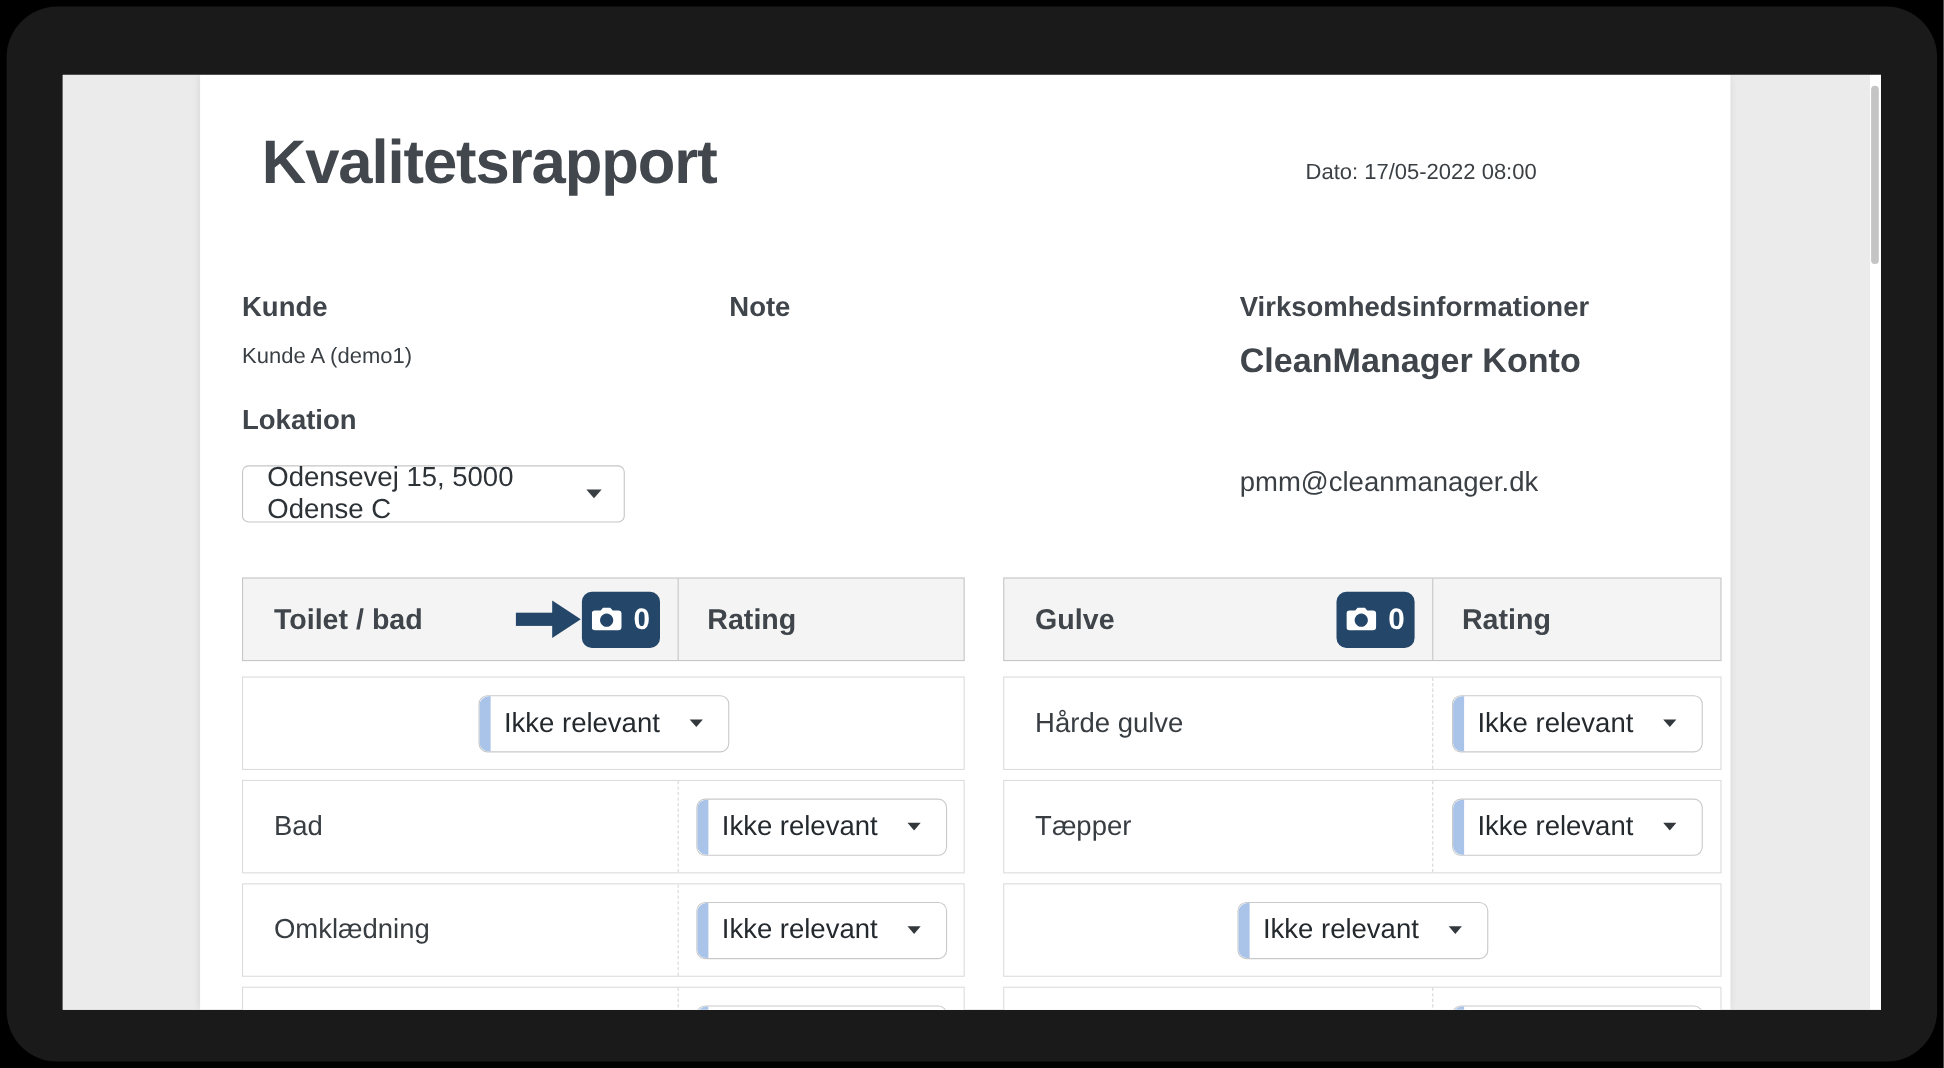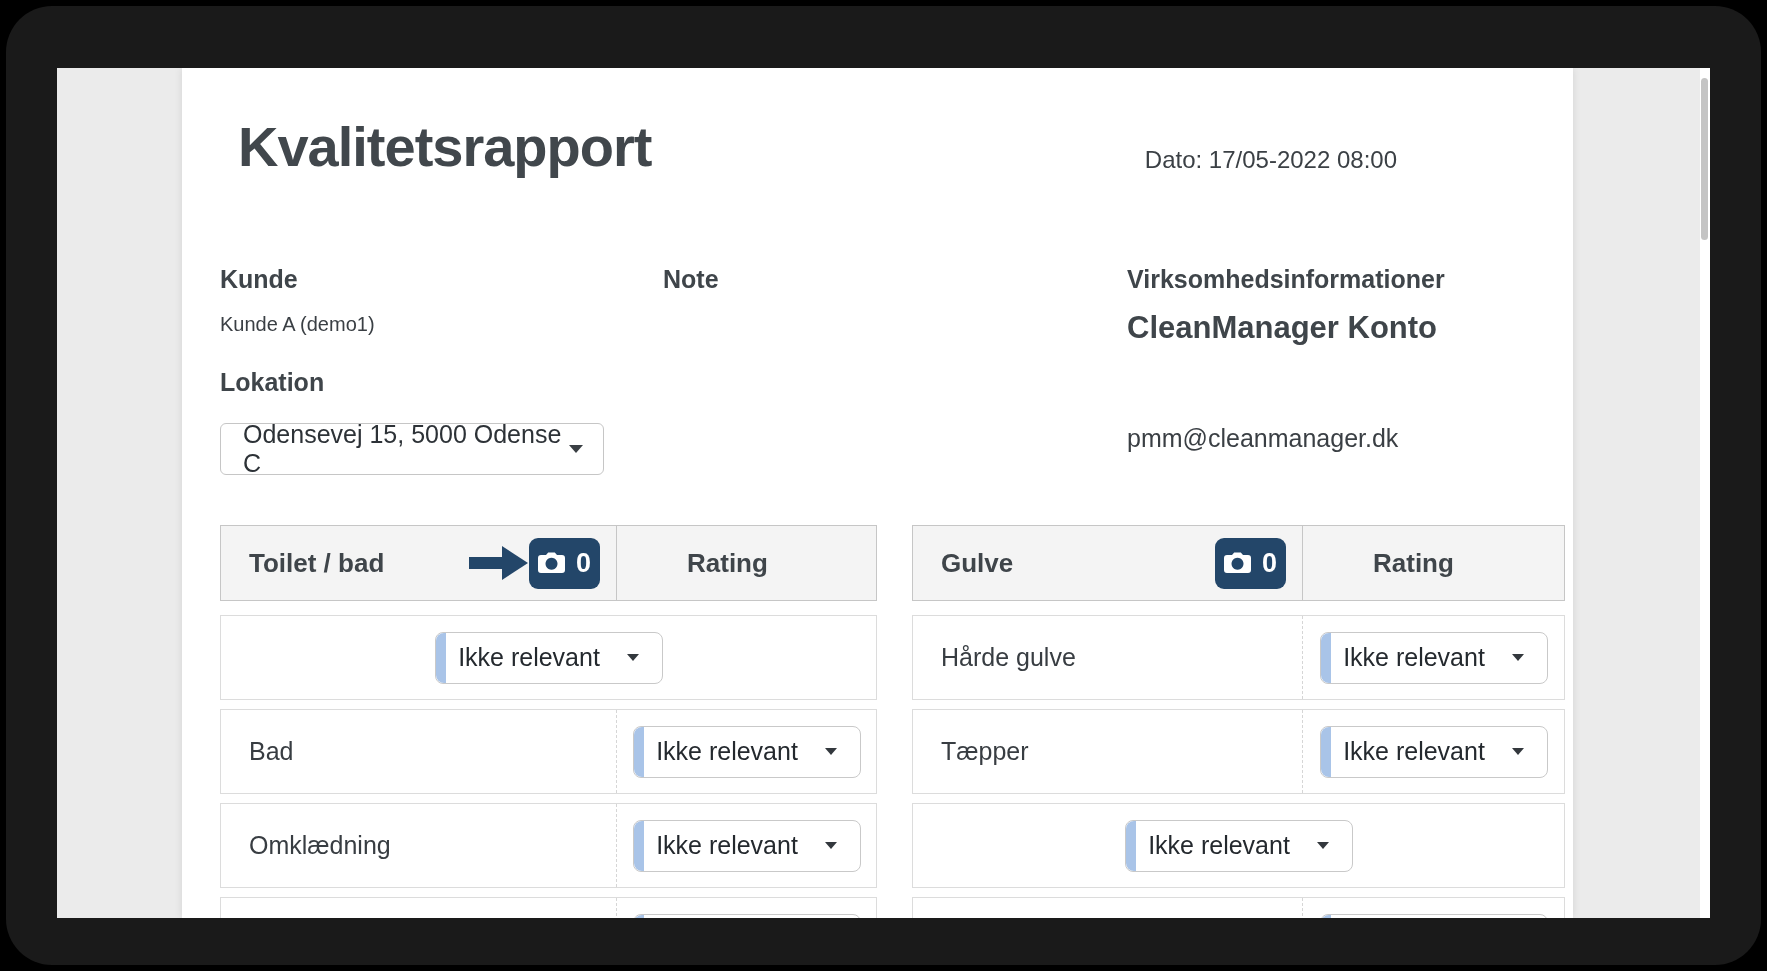--- a/index.html
+++ b/index.html
@@ -39,35 +39,35 @@
     background: #fff;
     box-shadow: 0 0 8px rgba(0,0,0,0.10);
   }
   .page-title {
     position: absolute; left: 56px; top: 46px;
     font-size: 56px; font-weight: bold; color: #41474c;
     letter-spacing: -1px;
   }
   .report-date {
     position: absolute; right: 176px; top: 78px;
-    font-size: 24px; color: #3b4045;
+    font-size: 20px; color: #3b4045;
   }
   .info-col { position: absolute; top: 196px; }
   .info-col.c1 { left: 38px;  width: 440px; }
   .info-col.c2 { left: 481px; width: 420px; }
   .info-col.c3 { left: 945px; width: 430px; }
   .field-label { font-size: 25px; font-weight: bold; color: #3f454a; line-height: 30px; }
   .field-value { font-size: 20px; color: #3a3f44; line-height: 30px; margin-top: 15px; }
   .loc-label { margin-top: 28px; }
   .company-name { font-size: 31px; font-weight: bold; color: #3f454a; margin-top: 16px; }
   .company-email { font-size: 25px; color: #3a3f44; margin-top: 78px; }
   
   .location-select {
     margin-top: 26px;
-    width: 384px; height: 52px;
+    width: 348px; height: 52px;
     border: 1px solid #c6c6c6; border-radius: 6px;
     background: #fff;
     display: flex; align-items: center;
     padding: 0 20px 0 22px;
     font-size: 25px; color: #2d3237;
     cursor: pointer;
   }
   .caret {
     width: 0; height: 0;
     border-left: 7px solid transparent;
@@ -77,21 +77,20 @@
   .location-select .caret { margin-left: auto; }
   
   .qtable { position: absolute; top: 457px; }
   .qtable.t0 { left: 38px;  width: 657px; }
   .qtable.t1 { left: 730px; width: 653px; }
   .t-header {
     height: 76px;
     background: #f4f4f4;
     border: 1px solid #c6c6c6;
     display: flex;
-    gap: 44px;
   }
   .h-name {
     display: flex; align-items: center;
     padding-left: 28px;
     border-right: 1px solid #c6c6c6;
   }
   .qtable.t0 .h-name { flex: 0 0 396px; }
   .qtable.t1 .h-name { flex: 0 0 390px; }
   .h-title, .h-rating { font-size: 26px; font-weight: bold; color: #3f454a; }
   .h-rating-cell { flex: 1; display: flex; align-items: center; padding-left: 26px; }

